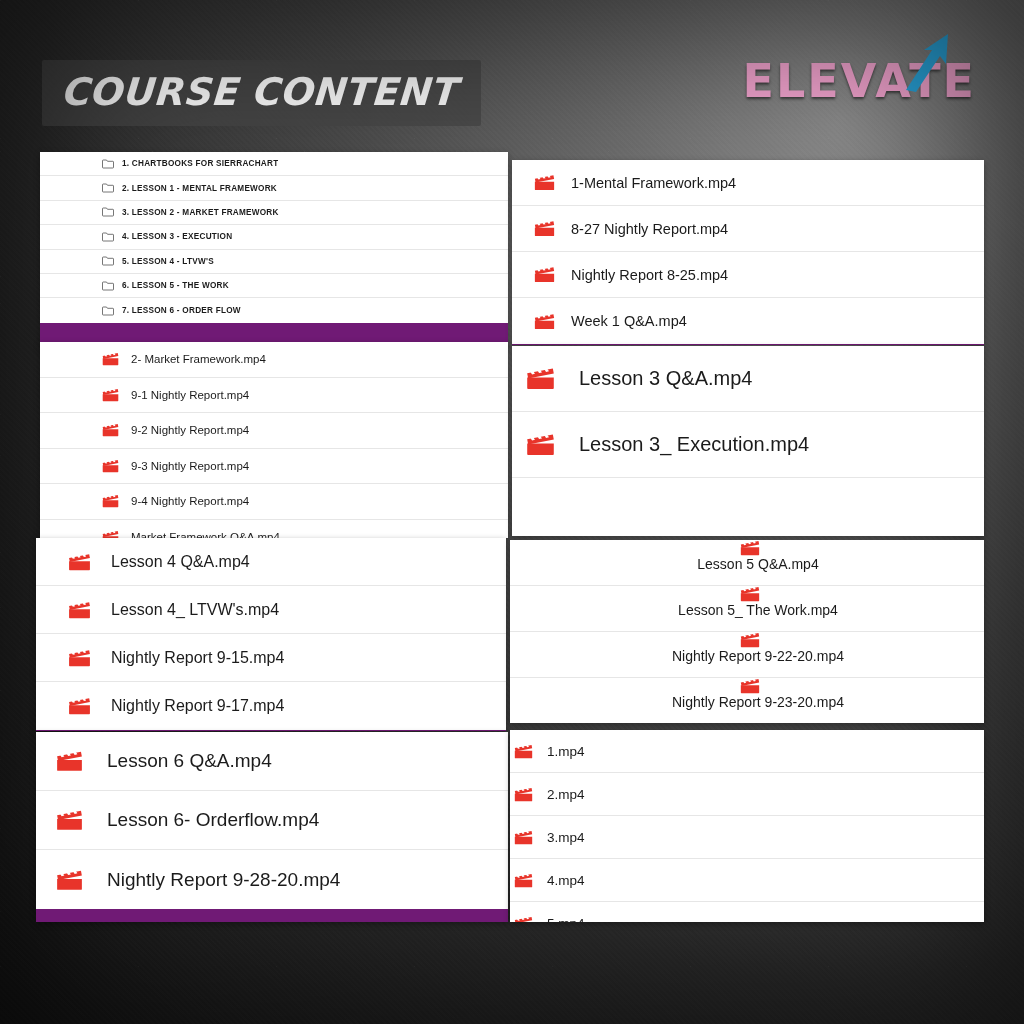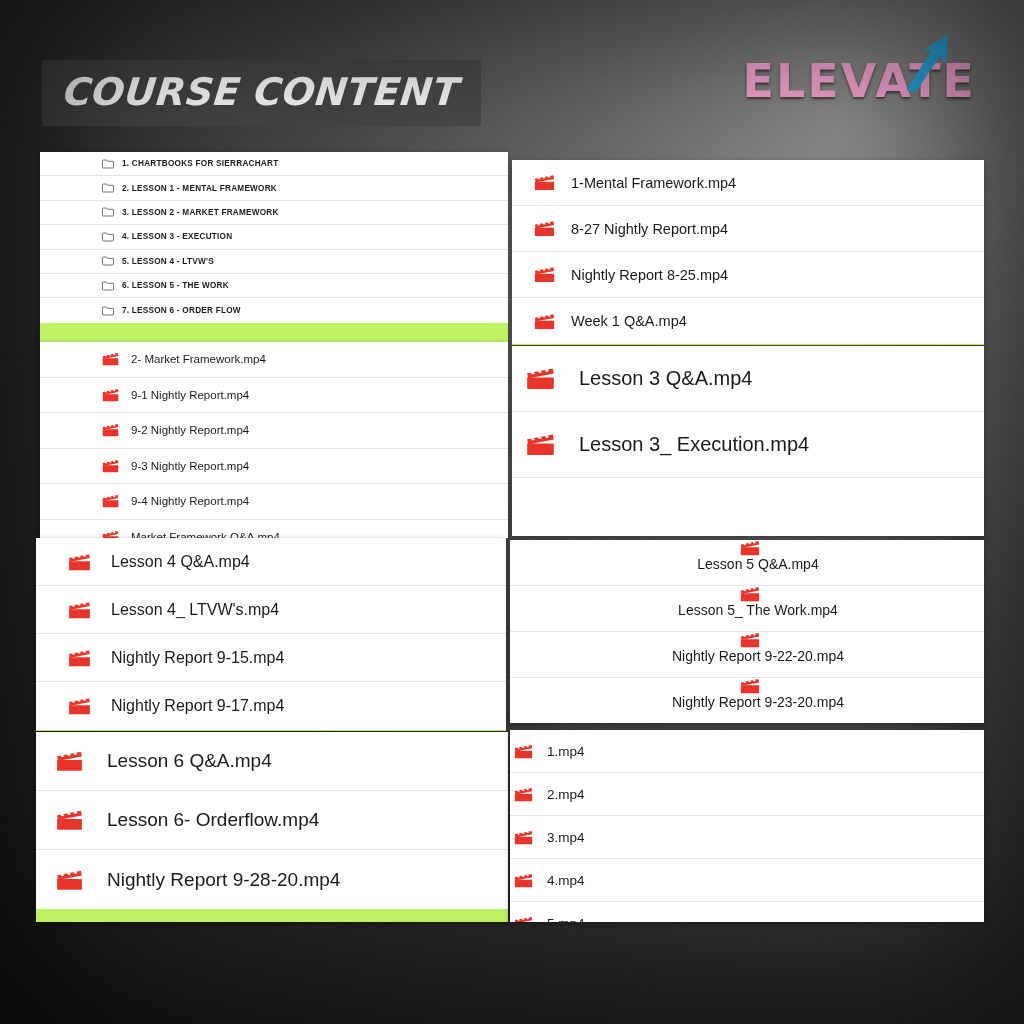--- a/index.html
+++ b/index.html
@@ -72,21 +72,21 @@
   .logo-arrow {
     position: absolute;
     right: 74px; top: -26px;
     width: 0; height: 0;
   }
   .logo-arrow svg { display: block; }
 
   
   .panel {
     position: absolute;
-    background: #bef264;
+    background: #701a75;
     overflow: hidden;
     box-shadow: 0 2px 6px rgba(0,0,0,0.35);
   }
   .row {
     display: flex;
     align-items: center;
     border-bottom: 1px solid #e6e6e6;
     background: #ffffff;
     padding-left: 14px;
   }

